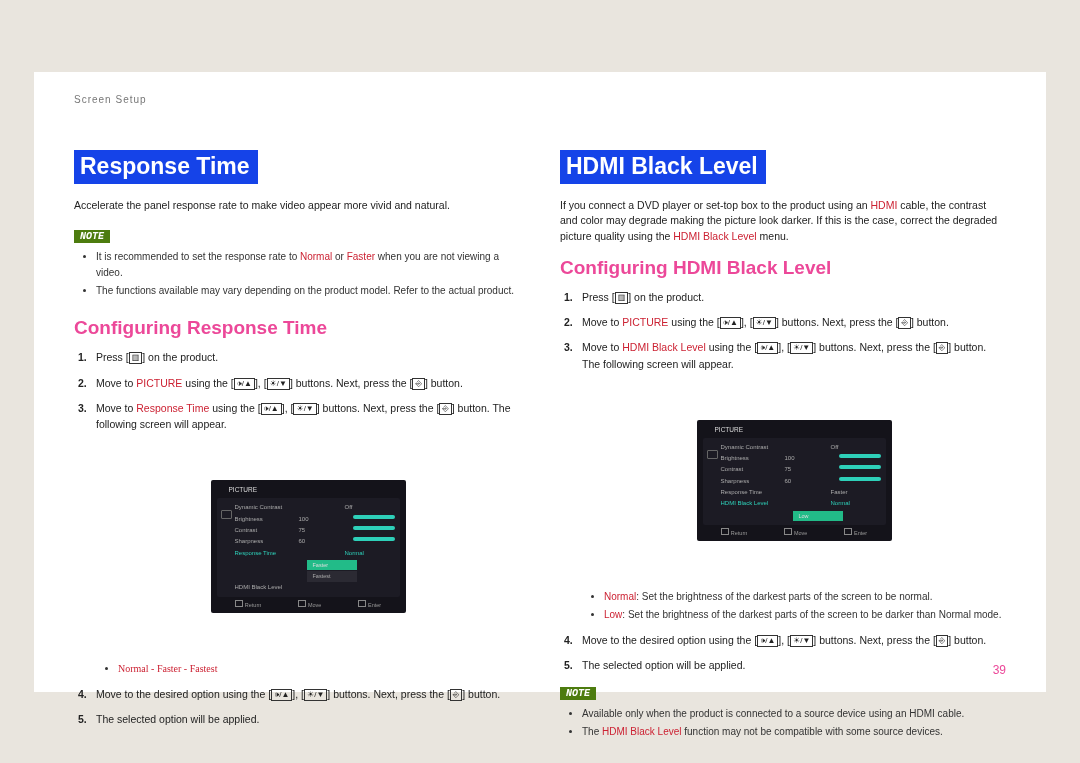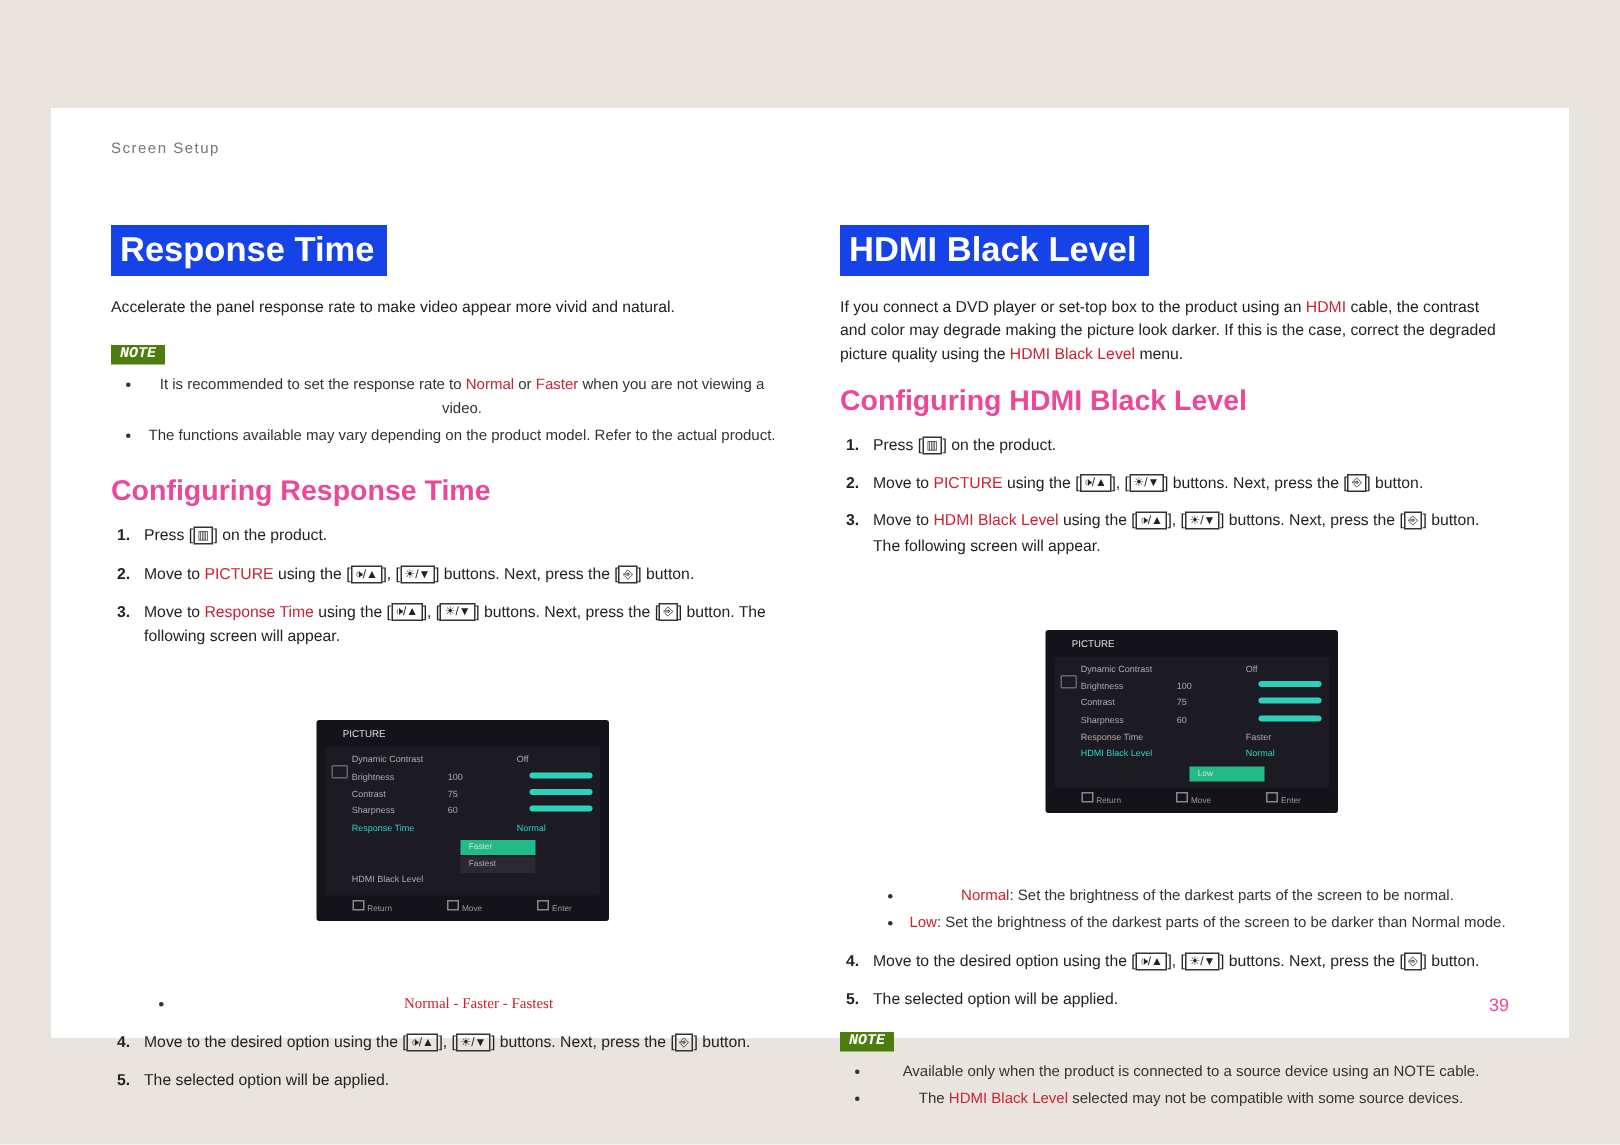--- a/index.html
+++ b/index.html
@@ -61,21 +61,20 @@
   ul.note {
     list-style: disc;
     padding-left: 22px;
     margin-bottom: 18px;
   }
   ul.note li {
     font-size: 10px;
     color: #333;
     line-height: 1.6;
     margin-bottom: 2px;
-    text-align: center;
   }
   h2.sub {
     font-size: 19px;
     font-weight: bold;
     color: #ec4899;
     margin-bottom: 10px;
   }
   ol.steps {
     list-style: none;
     padding-left: 0;
@@ -345,21 +344,21 @@
           <li><span class="red">Low</span><span>: Set the brightness of the darkest parts of the screen to be darker than Normal mode.</span></li>
         </ul>
       </li>
       <li class="step">
         <span>Move to the desired option using the [</span><span class="btn">🕩/▲</span><span>], [</span><span class="btn">☀/▼</span><span>] buttons. Next, press the [</span><span class="btn">⎆</span><span>] button.</span>
       </li>
       <li class="step">The selected option will be applied.</li>
     </ol>
     <div class="note-badge">NOTE</div>
     <ul class="note">
-      <li>Available only when the product is connected to a source device using an NOTE cable.</li>
+      <li>Available only when the product is connected to a source device using an HDMI cable.</li>
       <li>
-        <span>The </span><span class="red">HDMI Black Level</span><span> selected may not be compatible with some source devices.</span>
+        <span>The </span><span class="red">HDMI Black Level</span><span> function may not be compatible with some source devices.</span>
       </li>
     </ul>
   </div>
 
   <div class="page-num">39</div>
 </div>
 
 </body></html>

